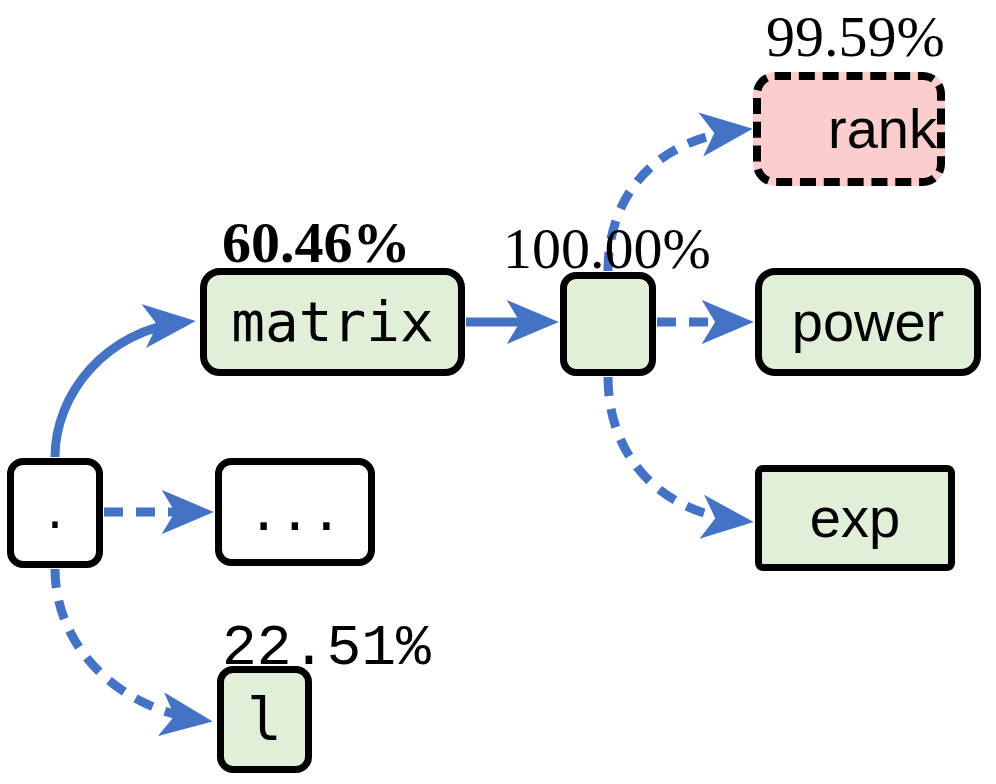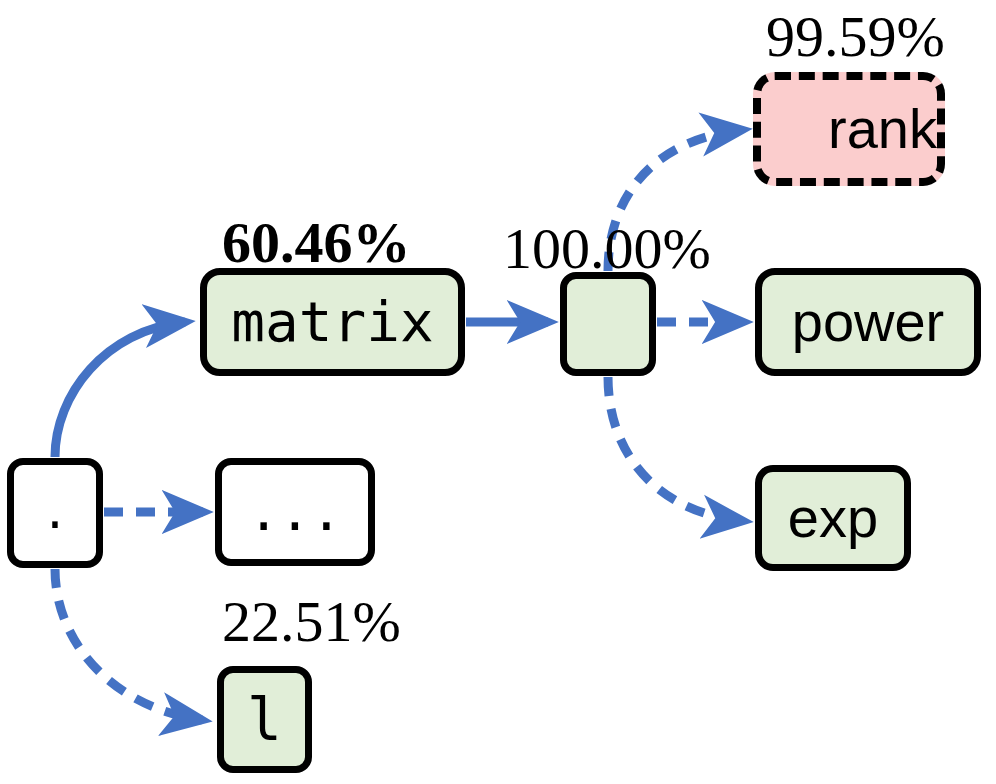--- a/index.html
+++ b/index.html
@@ -50,30 +50,30 @@
     line-height: 1;
   }
   
   #node-root     { left:7px;   top:458px; width:96px;  height:110px; font-size:44px; border-radius:16px; }
   #node-ellipsis { left:215px; top:458px; width:160px; height:108px; font-size:52px; border-radius:16px; }
   #node-l        { left:217px; top:666px; width:95px;  height:107px; font-size:58px; border-radius:16px; }
   #node-matrix   { left:200px; top:268px; width:265px; height:108px; font-size:56px; border-radius:20px; }
   #node-us       { left:560px; top:272px; width:96px;  height:104px; font-size:56px; border-radius:16px; }
   #node-rank     { left:753px; top:72px;  width:192px; height:114px; font-size:56px; border-radius:22px; }
   #node-power    { left:755px; top:268px; width:226px; height:108px; font-size:56px; border-radius:20px; }
-  #node-exp      { left:755px; top:465px; width:156px; height:106px; font-size:56px; border-radius:18px; }
+  #node-exp      { left:755px; top:465px; width:200px; height:106px; font-size:56px; border-radius:8px; }
   
   #node-us .us-glyph { display:block; transform: translateY(16px); }
   
   #lbl-rank   { left:766px; top:8px;   }
   #lbl-matrix { left:222px; top:214px;font-weight:bold; }
   #lbl-us     { left:503px; top:220px; }
   #lbl-power  { left:766px; top:214px; }
   #lbl-exp    { left:766px; top:408px; }
-  #lbl-l      { left:222px; top:593px; }
+  #lbl-l      { left:222px; top:620px;font-family:Liberation Mono, monospace; }
 </style>
 </head>
 <body>
 
 <div id="stage">
 
   <svg class="edges" viewBox="0 0 996 784">
     <defs>
       <marker id="arrowblue" markerWidth="6.2" markerHeight="5.2" refX="4.6" refY="2.6" orient="auto" markerUnits="strokeWidth">
         <path d="M0,0.15 L5.8,2.6 L0,5.05 L1.5,2.6 Z" fill="#4472c4"></path>

